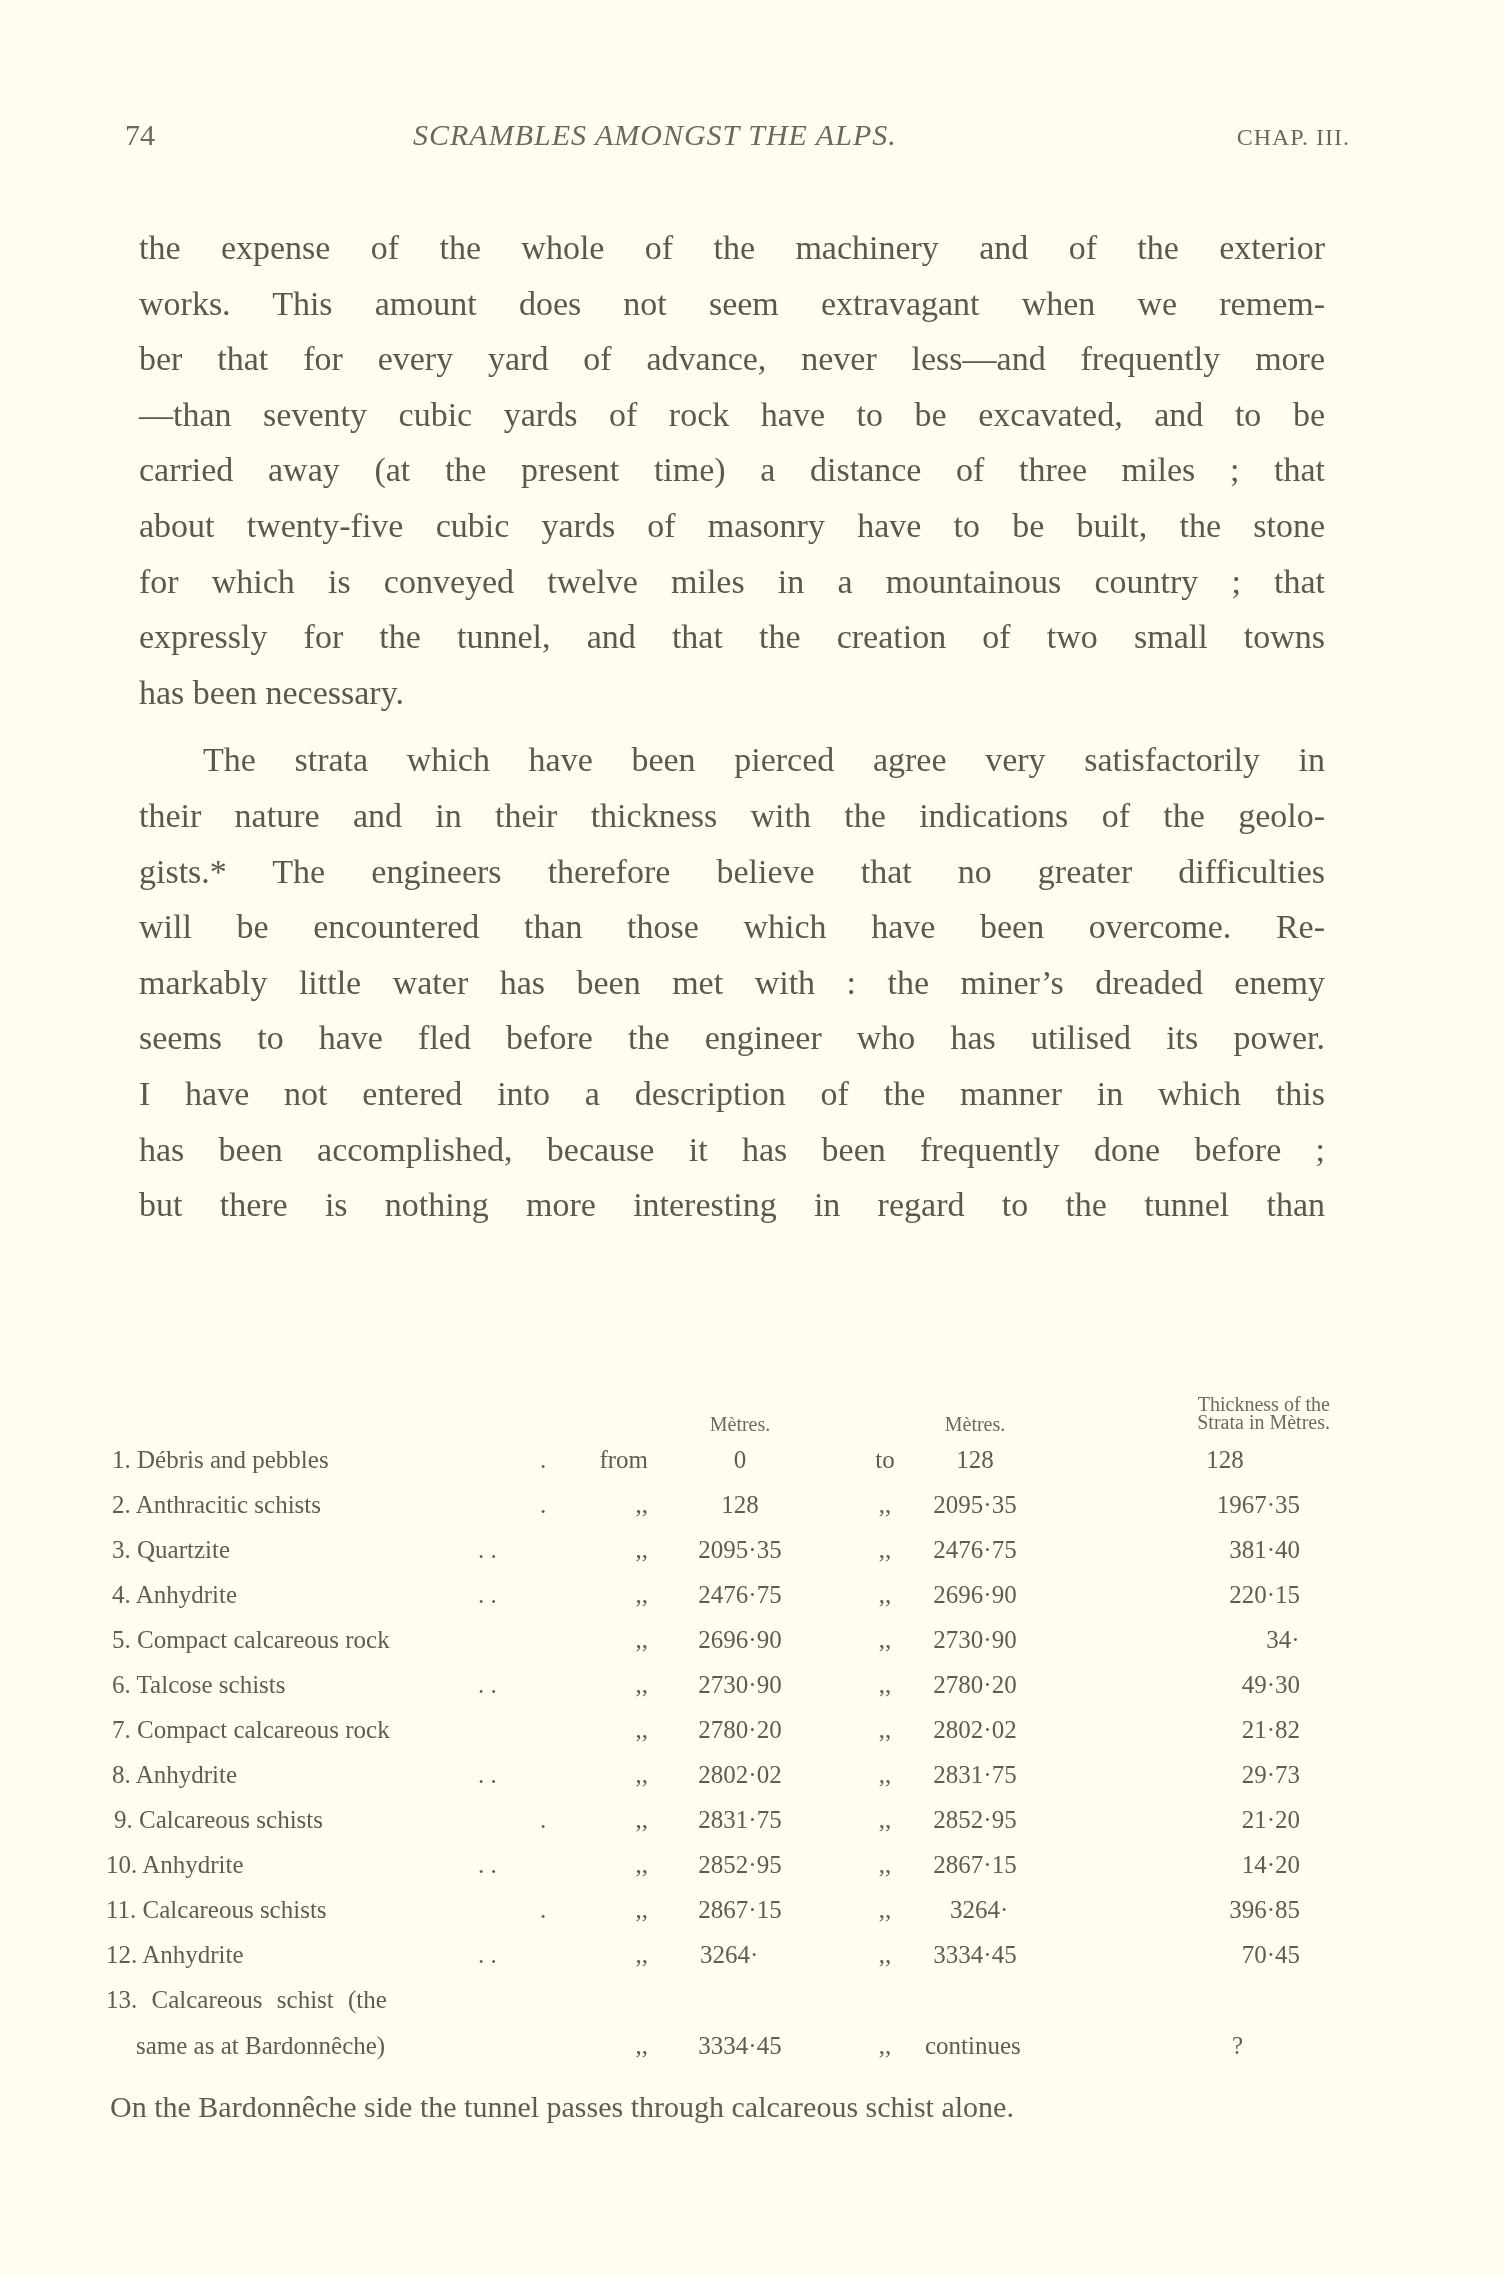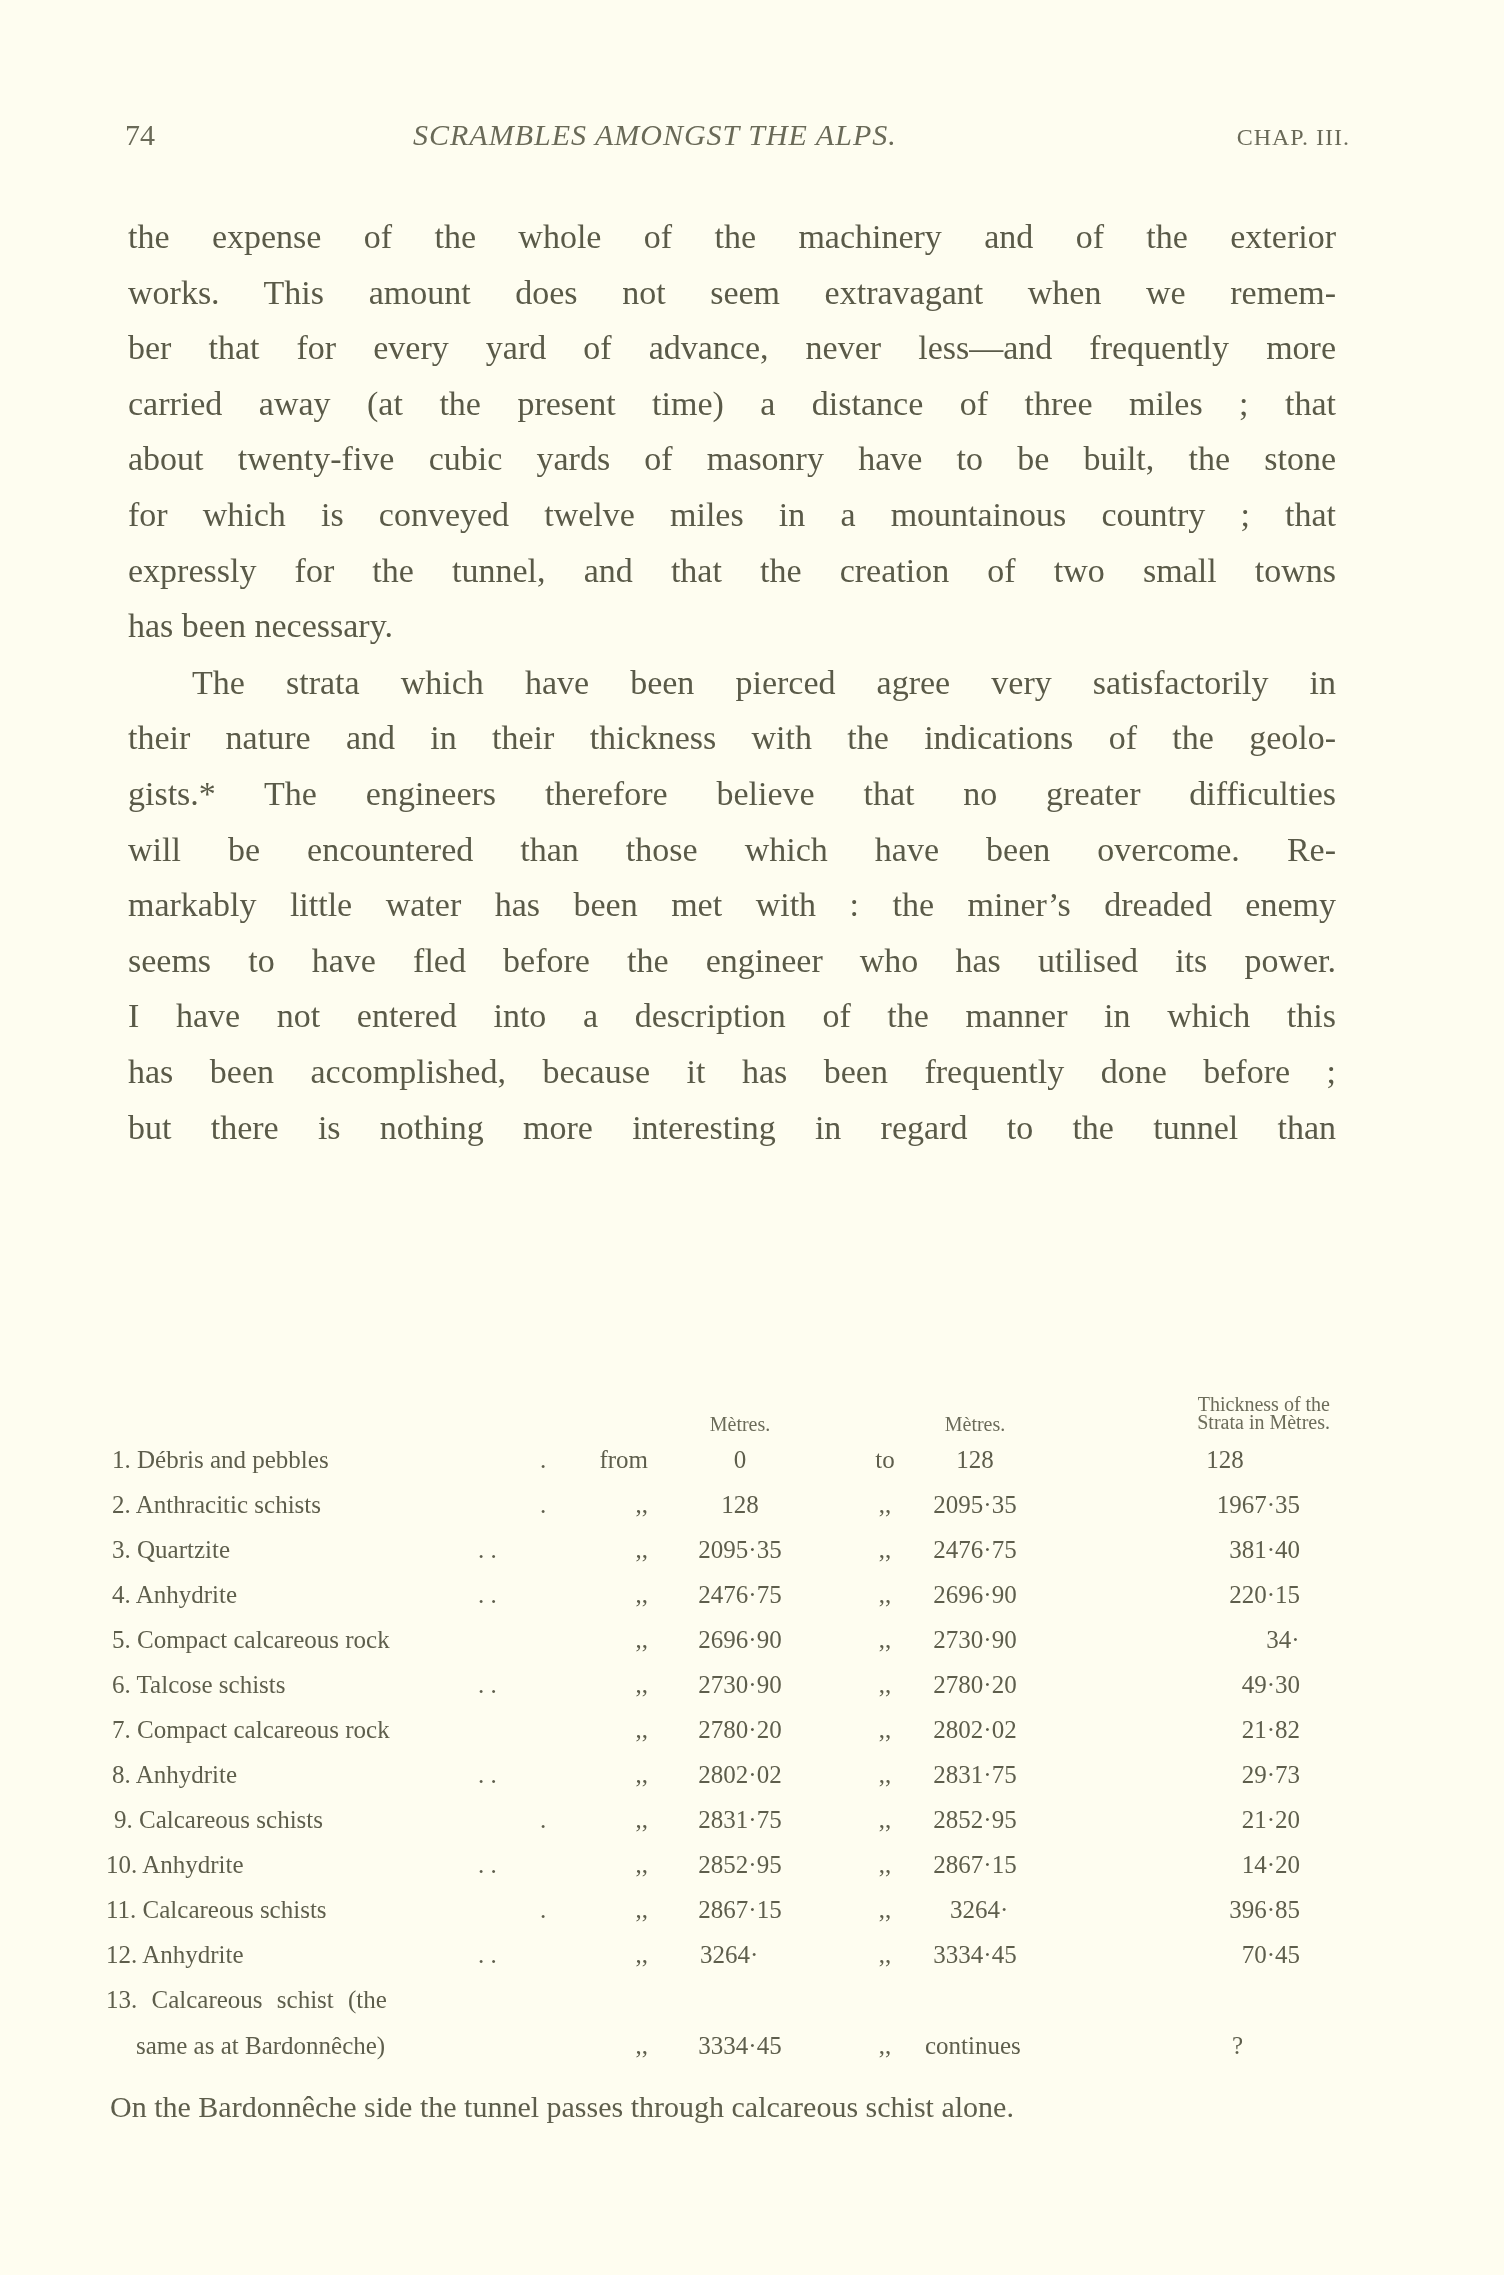--- a/index.html
+++ b/index.html
@@ -55,21 +55,21 @@
     position: absolute;
     left: 127px;
     top: 208px;
     width: 1210px;
     font-size: 34px;
     line-height: 55.6px;
     text-align: justify;
     color: #5a5a48;
   }
   .body-text p {
-    margin: 1px;
+    margin: 12px;
   }
   .body-text .line {
     display: block;
     text-align: justify;
     text-align-last: justify;
     white-space: nowrap;
   }
   .body-text .line.last {
     text-align-last: left;
   }
@@ -142,20 +142,21 @@
     <span class="page-number">74</span>
     <span class="book-title">SCRAMBLES AMONGST THE ALPS.</span>
     <span class="chapter">CHAP. III.</span>
   </div>
 
   <div class="body-text">
     <p>
       <span class="line">the expense of the whole of the machinery and of the exterior</span>
       <span class="line">works.  This amount does not seem extravagant when we remem-</span>
       <span class="line">ber that for every yard of advance, never less—and frequently more</span>
+      <span class="line">—than seventy cubic yards of rock have to be excavated, and to be</span>
       <span class="line">carried away (at the present time) a distance of three miles ; that</span>
       <span class="line">about twenty-five cubic yards of masonry have to be built, the stone</span>
       <span class="line">for which is conveyed twelve miles in a mountainous country ; that</span>
       <span class="line">expressly for the tunnel, and that the creation of two small towns</span>
       <span class="line last">has been necessary.</span>
     </p>
     <p>
       <span class="line" style="padding-left:64px">The strata which have been pierced agree very satisfactorily in</span>
       <span class="line">their nature and in their thickness with the indications of the geolo-</span>
       <span class="line">gists.*  The engineers therefore believe that no greater difficulties</span>

